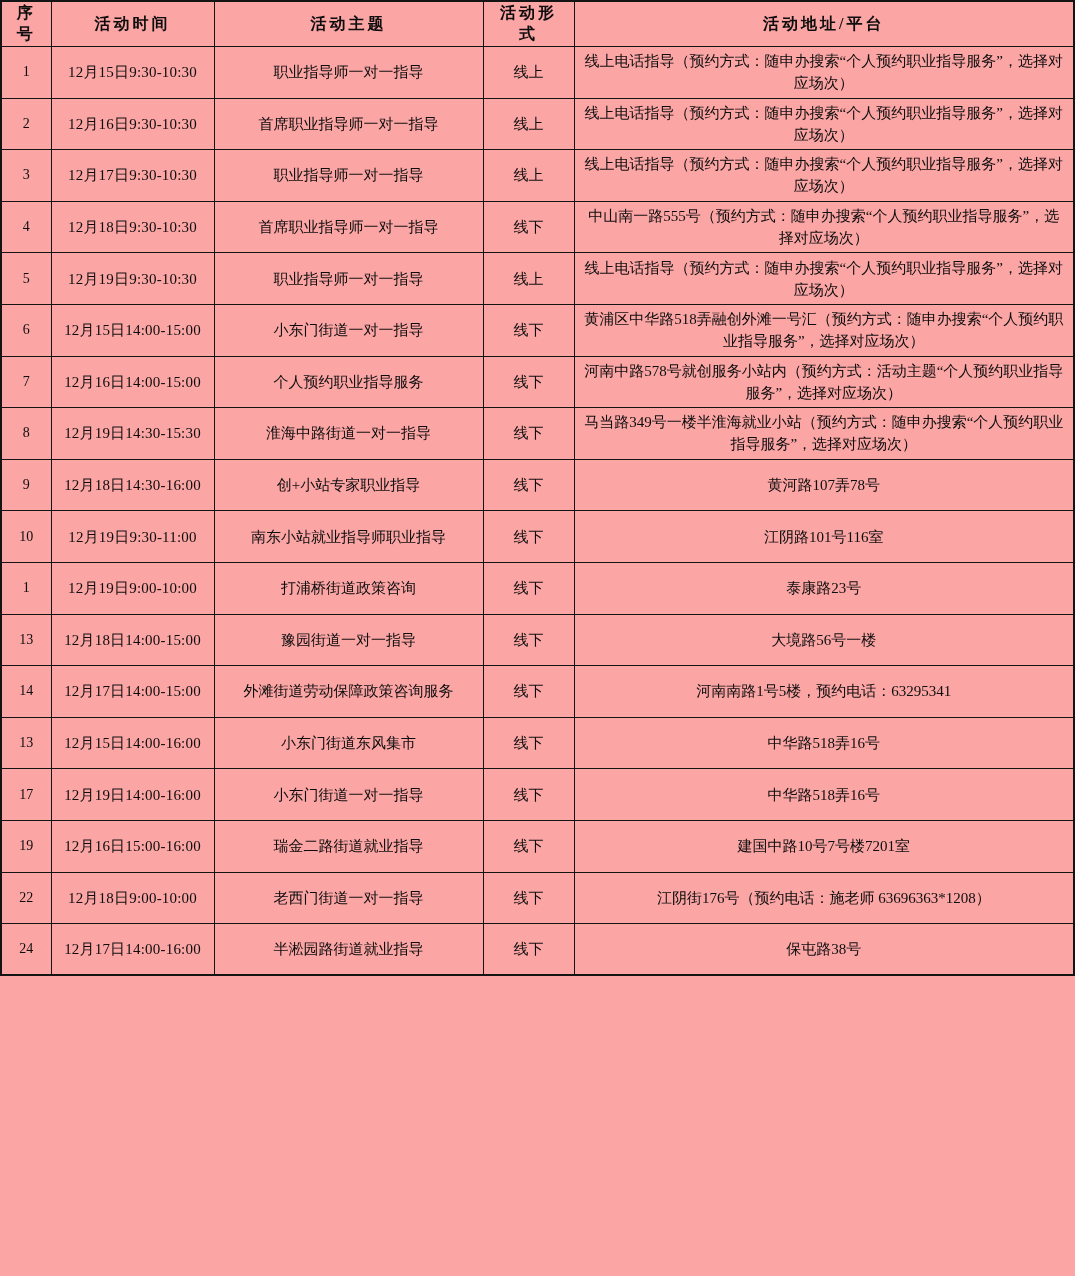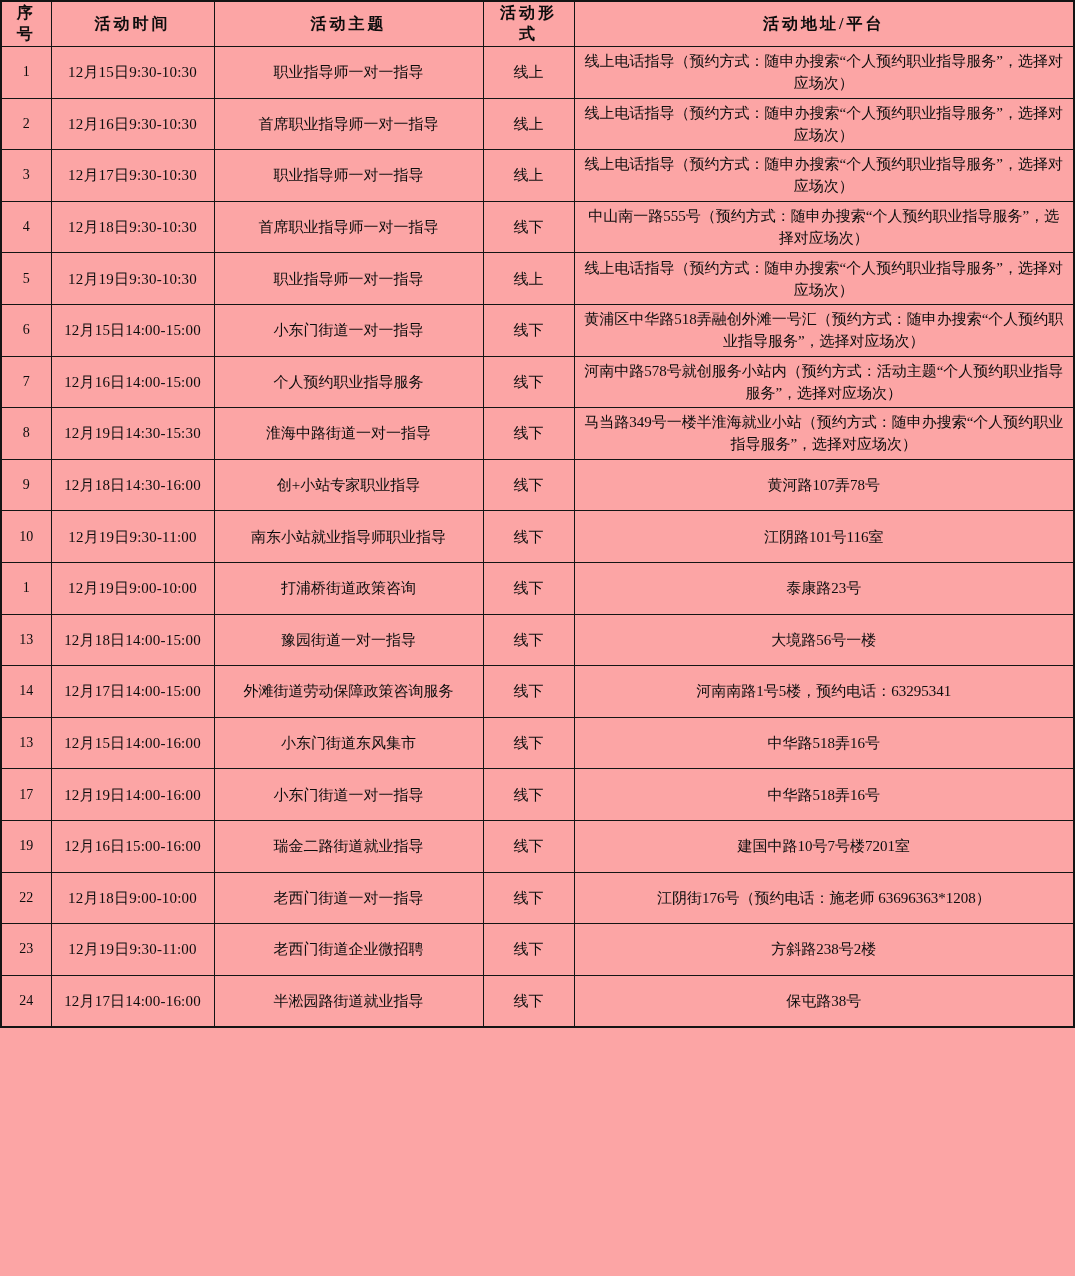--- a/index.html
+++ b/index.html
@@ -189,27 +189,20 @@
     <td class="col-address">建国中路10号7号楼7201室</td>
   </tr>
         <tr>
     <td class="col-no">22</td>
     <td class="col-time">12月18日9:00-10:00</td>
     <td class="col-theme">老西门街道一对一指导</td>
     <td class="col-format">线下</td>
     <td class="col-address">江阴街176号（预约电话：施老师 63696363*1208）</td>
   </tr>
         <tr>
-    <td class="col-no">23</td>
-    <td class="col-time">12月19日9:30-11:00</td>
-    <td class="col-theme">老西门街道企业微招聘</td>
-    <td class="col-format">线下</td>
-    <td class="col-address">方斜路238号2楼</td>
-  </tr>
-        <tr>
     <td class="col-no">24</td>
     <td class="col-time">12月17日14:00-16:00</td>
     <td class="col-theme">半淞园路街道就业指导</td>
     <td class="col-format">线下</td>
     <td class="col-address">保屯路38号</td>
   </tr>
       </tbody>
   </table>
 </div>
 

